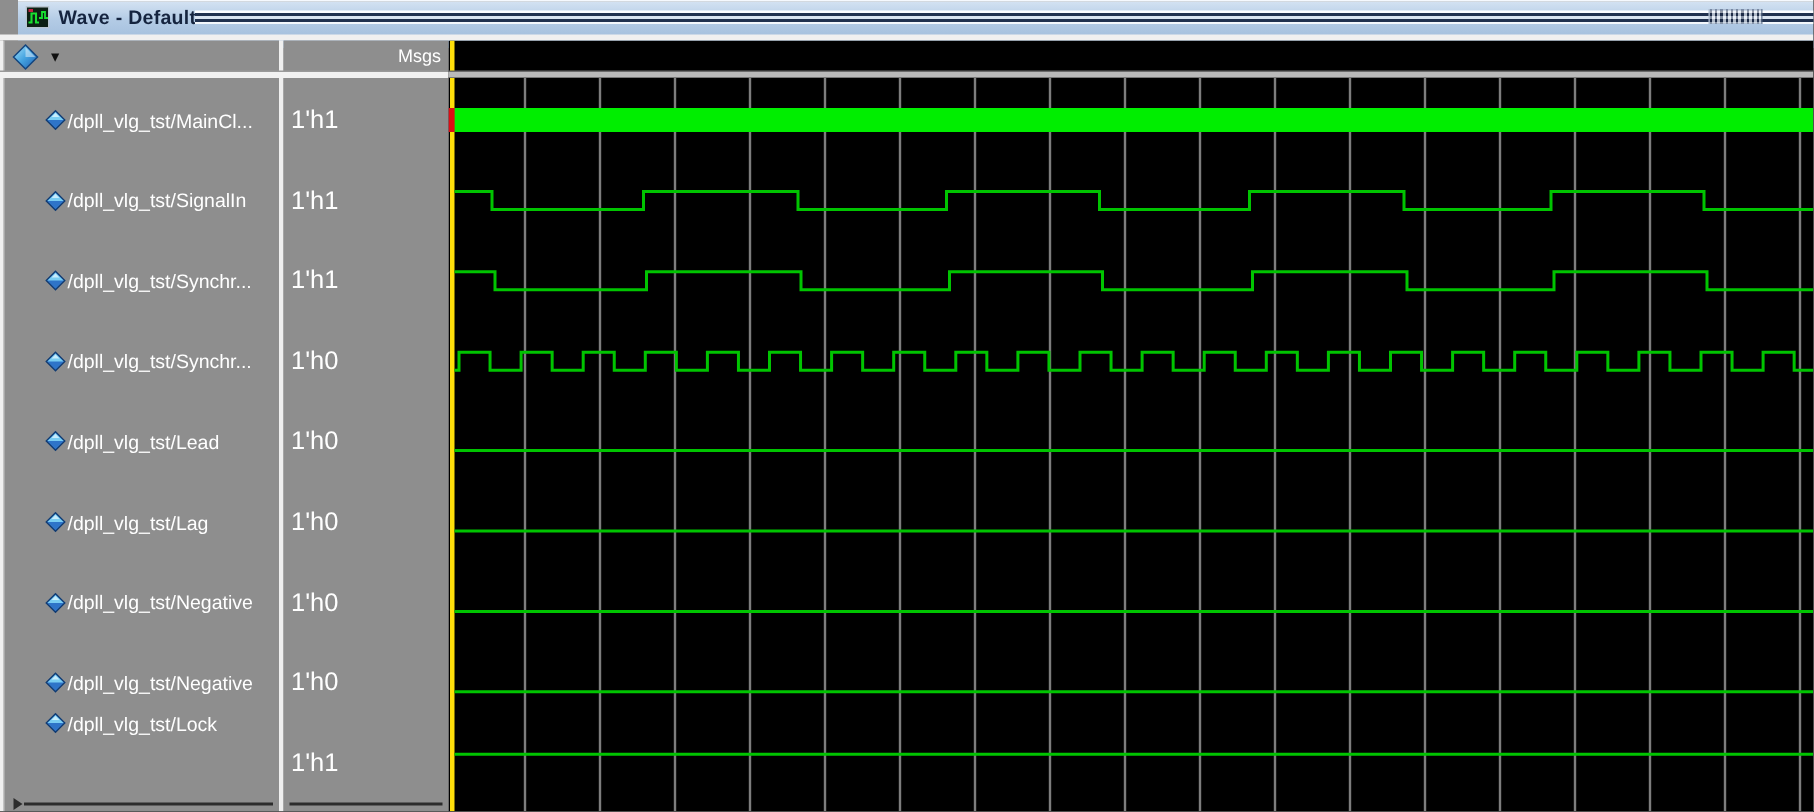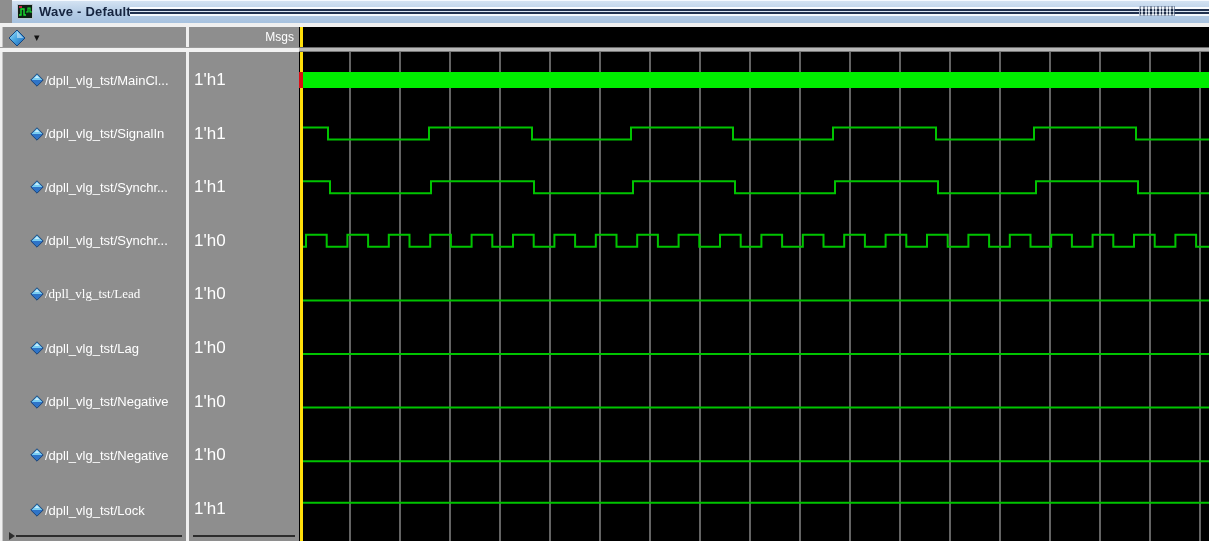--- a/index.html
+++ b/index.html
@@ -166,21 +166,21 @@
       <div class="sig-val" style="top: 166.2px;">1'h1</div>
       <div class="sig-row" style="top: 219.8px;">
     <svg class="diamond" viewBox="0 0 14 14">
       <path d="M7 0.8 L13.2 7 L7 13.2 L0.8 7 Z" fill="#2e74c8" stroke="#123c72" stroke-width="0.9"></path>
       <path d="M7 1.6 L12.4 7 L1.6 7 Z" fill="#79cdf2"></path>
       <path d="M7 2.4 L9.6 5 L4.4 5 Z" fill="#c8ecfb"></path>
     </svg>
     <span class="sig-name">/dpll_vlg_tst/Synchr...</span>
   </div>
       <div class="sig-val" style="top: 219.8px;">1'h0</div>
-      <div class="sig-row" style="top: 273.4px; font-family: Liberation Serif, serif;">
+      <div class="sig-row" style="top: 273.4px;">
     <svg class="diamond" viewBox="0 0 14 14">
       <path d="M7 0.8 L13.2 7 L7 13.2 L0.8 7 Z" fill="#2e74c8" stroke="#123c72" stroke-width="0.9"></path>
       <path d="M7 1.6 L12.4 7 L1.6 7 Z" fill="#79cdf2"></path>
       <path d="M7 2.4 L9.6 5 L4.4 5 Z" fill="#c8ecfb"></path>
     </svg>
     <span class="sig-name">/dpll_vlg_tst/Lead</span>
   </div>
       <div class="sig-val" style="top: 273.4px;">1'h0</div>
       <div class="sig-row" style="top: 327px; text-align: center;">
     <svg class="diamond" viewBox="0 0 14 14">
@@ -202,21 +202,21 @@
       <div class="sig-val" style="top: 380.6px;">1'h0</div>
       <div class="sig-row" style="top: 434.2px;">
     <svg class="diamond" viewBox="0 0 14 14">
       <path d="M7 0.8 L13.2 7 L7 13.2 L0.8 7 Z" fill="#2e74c8" stroke="#123c72" stroke-width="0.9"></path>
       <path d="M7 1.6 L12.4 7 L1.6 7 Z" fill="#79cdf2"></path>
       <path d="M7 2.4 L9.6 5 L4.4 5 Z" fill="#c8ecfb"></path>
     </svg>
     <span class="sig-name">/dpll_vlg_tst/Negative</span>
   </div>
       <div class="sig-val" style="top: 434.2px;">1'h0</div>
-      <div class="sig-row" style="top: 489px; text-align: right;">
+      <div class="sig-row" style="top: 461px; text-align: right;">
     <svg class="diamond" viewBox="0 0 14 14">
       <path d="M7 0.8 L13.2 7 L7 13.2 L0.8 7 Z" fill="#2e74c8" stroke="#123c72" stroke-width="0.9"></path>
       <path d="M7 1.6 L12.4 7 L1.6 7 Z" fill="#79cdf2"></path>
       <path d="M7 2.4 L9.6 5 L4.4 5 Z" fill="#c8ecfb"></path>
     </svg>
     <span class="sig-name">/dpll_vlg_tst/Lock</span>
   </div>
       <div class="sig-val" style="top: 487.8px;">1'h1</div>
     </div>
 

